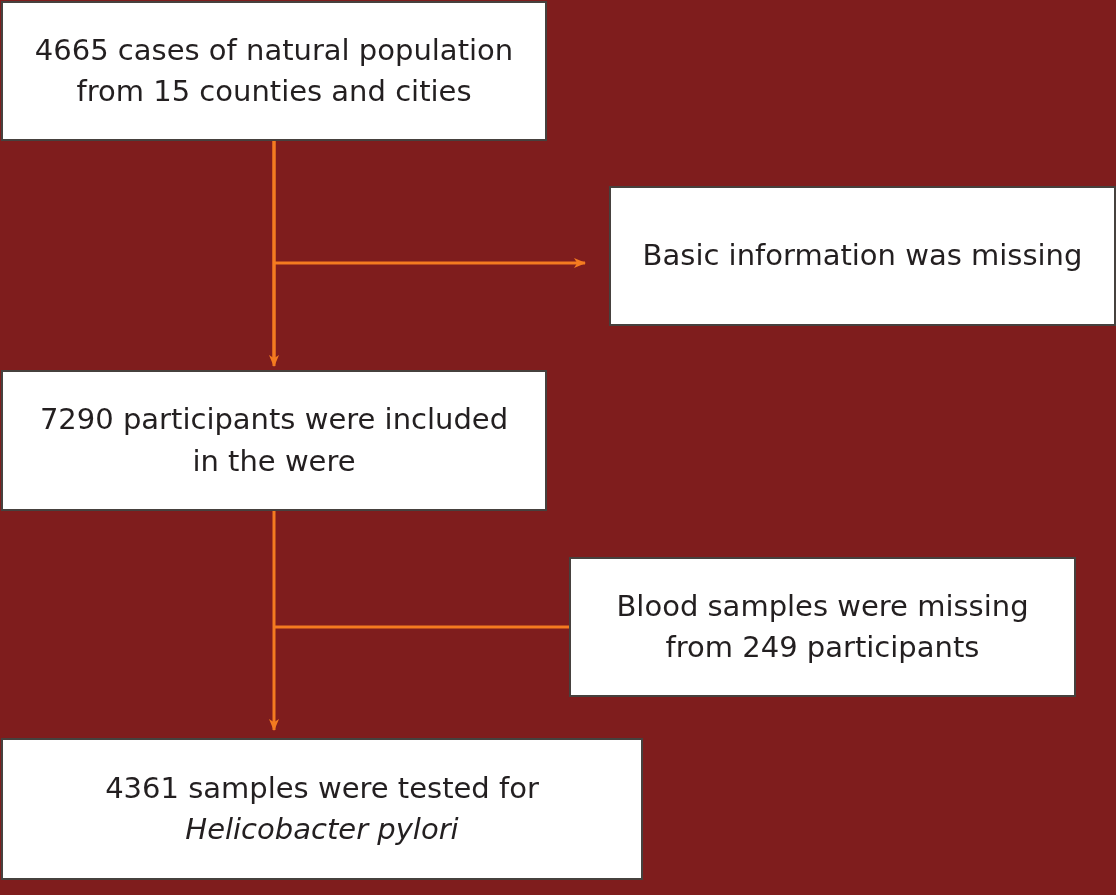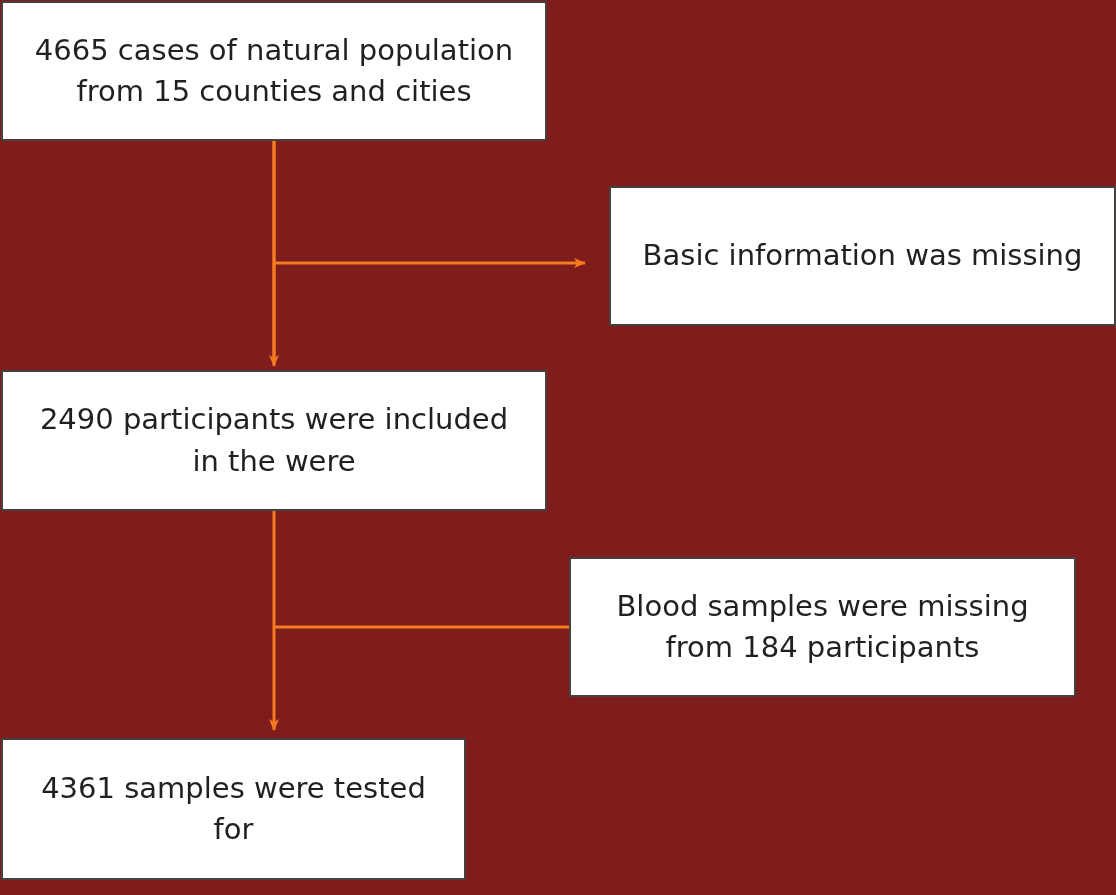--- a/index.html
+++ b/index.html
@@ -36,21 +36,21 @@
   .flow-box .txt {
     display: block;
     width: 100%;
   }
   .flow-box .ital {
     font-style: italic;
   }
   
   #box-enrollment  { left: 1px;   top: 1px;   width: 546px; height: 140px; }
   #box-included    { left: 1px;   top: 370px; width: 546px; height: 141px; }
-  #box-tested      { left: 1px;   top: 738px; width: 465px; height: 142px; }
+  #box-tested      { left: 1px;   top: 738px; width: 642px; height: 142px; }
   
   #box-excl-info   { left: 589px; top: 186px; width: 507px; height: 140px; margin-left: 20px; }
   #box-excl-blood  { left: 569px; top: 557px; width: 507px; height: 140px; }
 
   
   #connectors {
     position: absolute;
     left: 0;
     top: 0;
     width: 1116px;
@@ -93,24 +93,24 @@
 
   <div class="flow-box" id="box-enrollment">
     <span class="txt"><span>4665 cases of natural population</span><br><span>from 15 counties and cities</span></span>
   </div>
 
   <div class="flow-box" id="box-excl-info">
     <span class="txt"><span>Basic information was missing</span><br></span>
   </div>
 
   <div class="flow-box" id="box-included">
-    <span class="txt"><span>2490 participants were included</span><br><span>in the were</span></span>
+    <span class="txt"><span>7290 participants were included</span><br><span>in the were</span></span>
   </div>
 
   <div class="flow-box" id="box-excl-blood">
-    <span class="txt"><span>Blood samples were missing</span><br><span>from 184 participants</span></span>
+    <span class="txt"><span>Blood samples were missing</span><br><span>from 249 participants</span></span>
   </div>
 
   <div class="flow-box" id="box-tested">
-    <span class="txt"><span>4361 samples were tested for</span><br></span>
+    <span class="txt"><span>4361 samples were tested for</span><br><span class="ital">Helicobacter pylori</span></span>
   </div>
 
 </div>
 
 </body></html>

